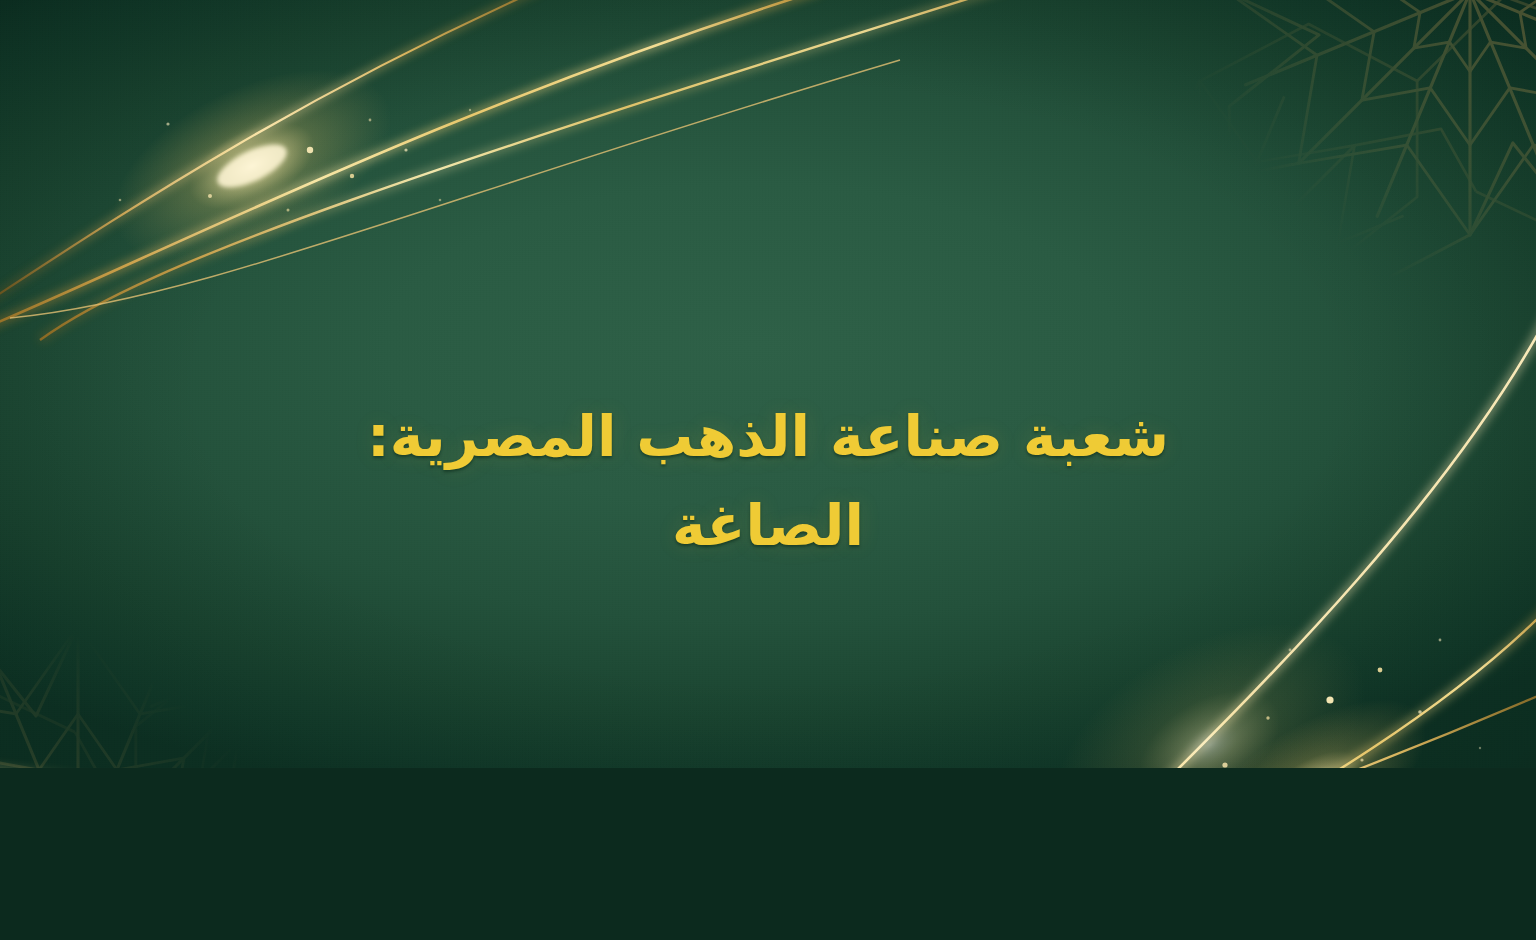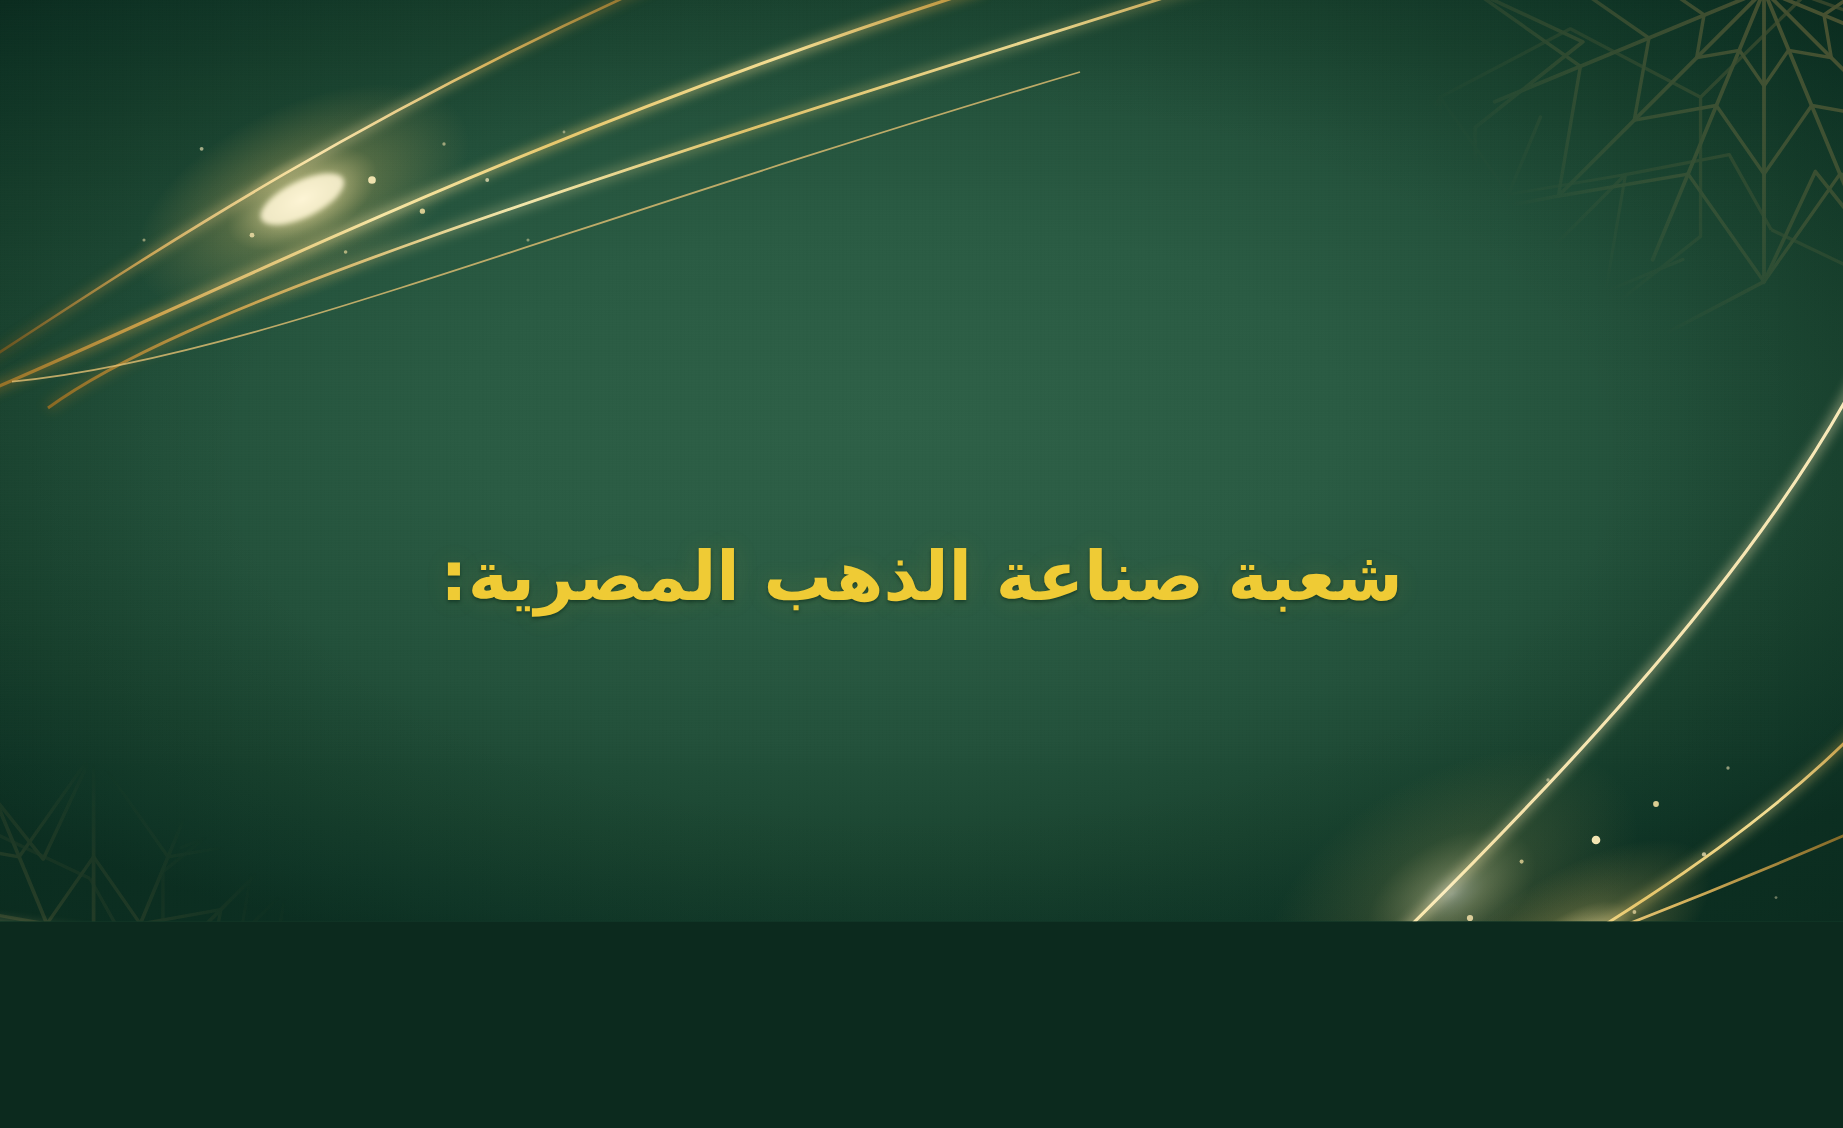--- a/index.html
+++ b/index.html
@@ -292,16 +292,17 @@
       <circle cx="1290" cy="650" r="1.4" fill="#fff0c0" opacity=".5"></circle>
       <circle cx="1120" cy="840" r="1.3" fill="#ffeab0" opacity=".5"></circle>
       <circle cx="1060" cy="862" r="1.2" fill="#ffeab0" opacity=".45"></circle>
       <circle cx="1480" cy="748" r="1.2" fill="#fff0c0" opacity=".4"></circle>
     </g>
   </svg>
 
   <div class="headline-wrap">
     <h1 class="headline">
       <span class="ln">شعبة صناعة الذهب المصرية:</span>
+      <span class="ln last">الصاغة</span>
     </h1>
   </div>
 
 </div>
 
 </body></html>

